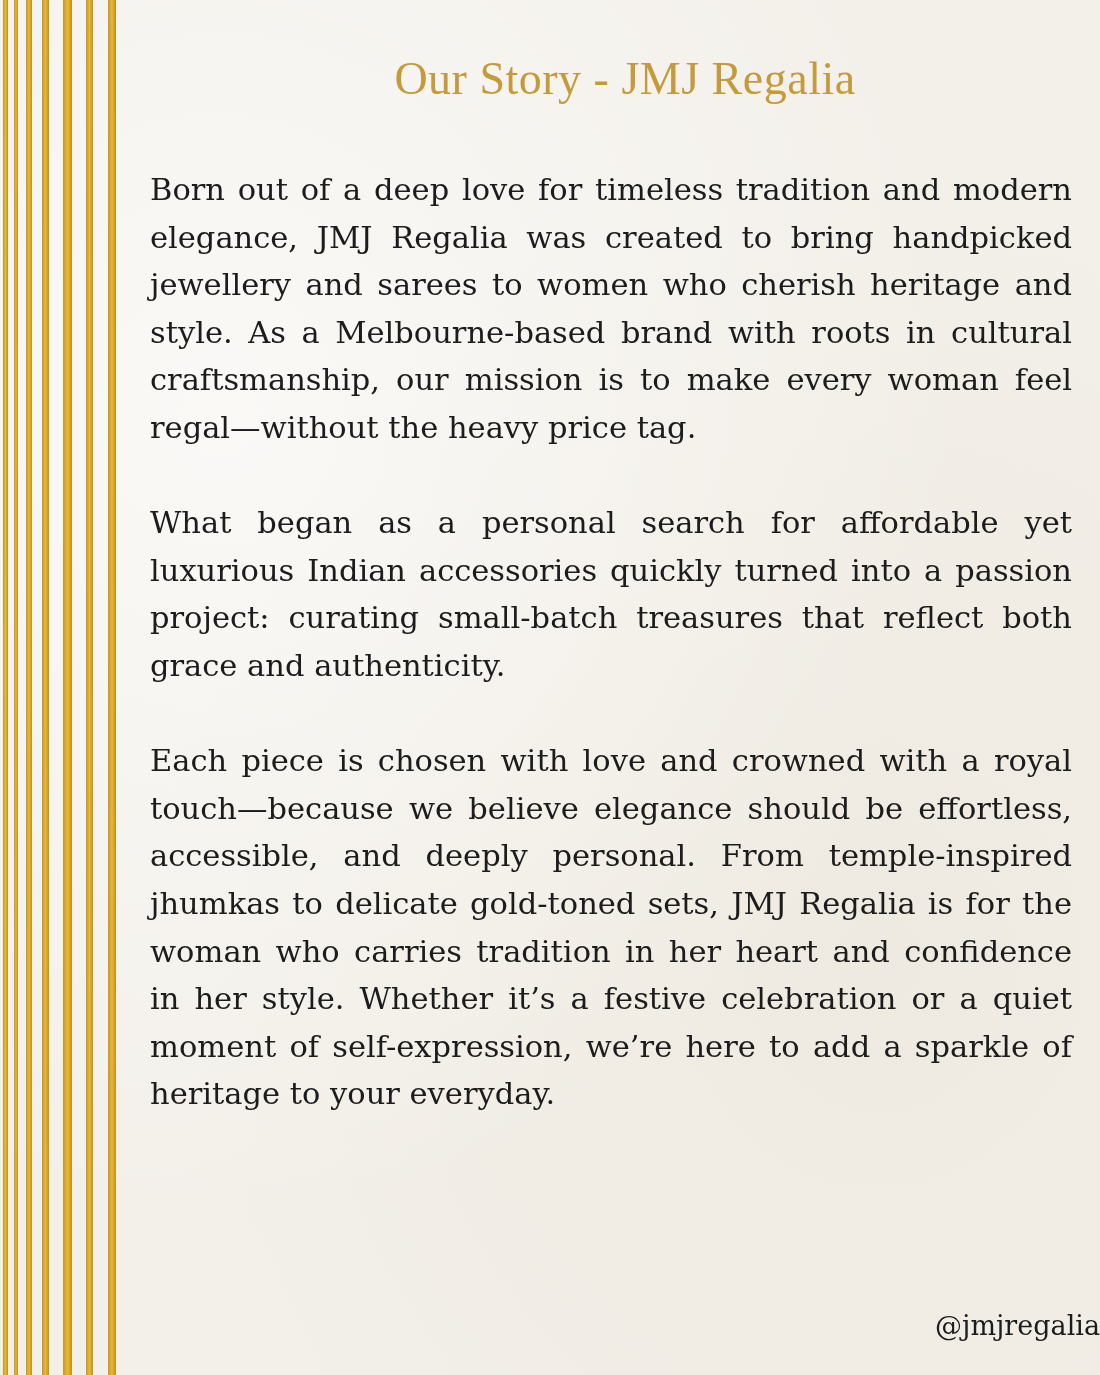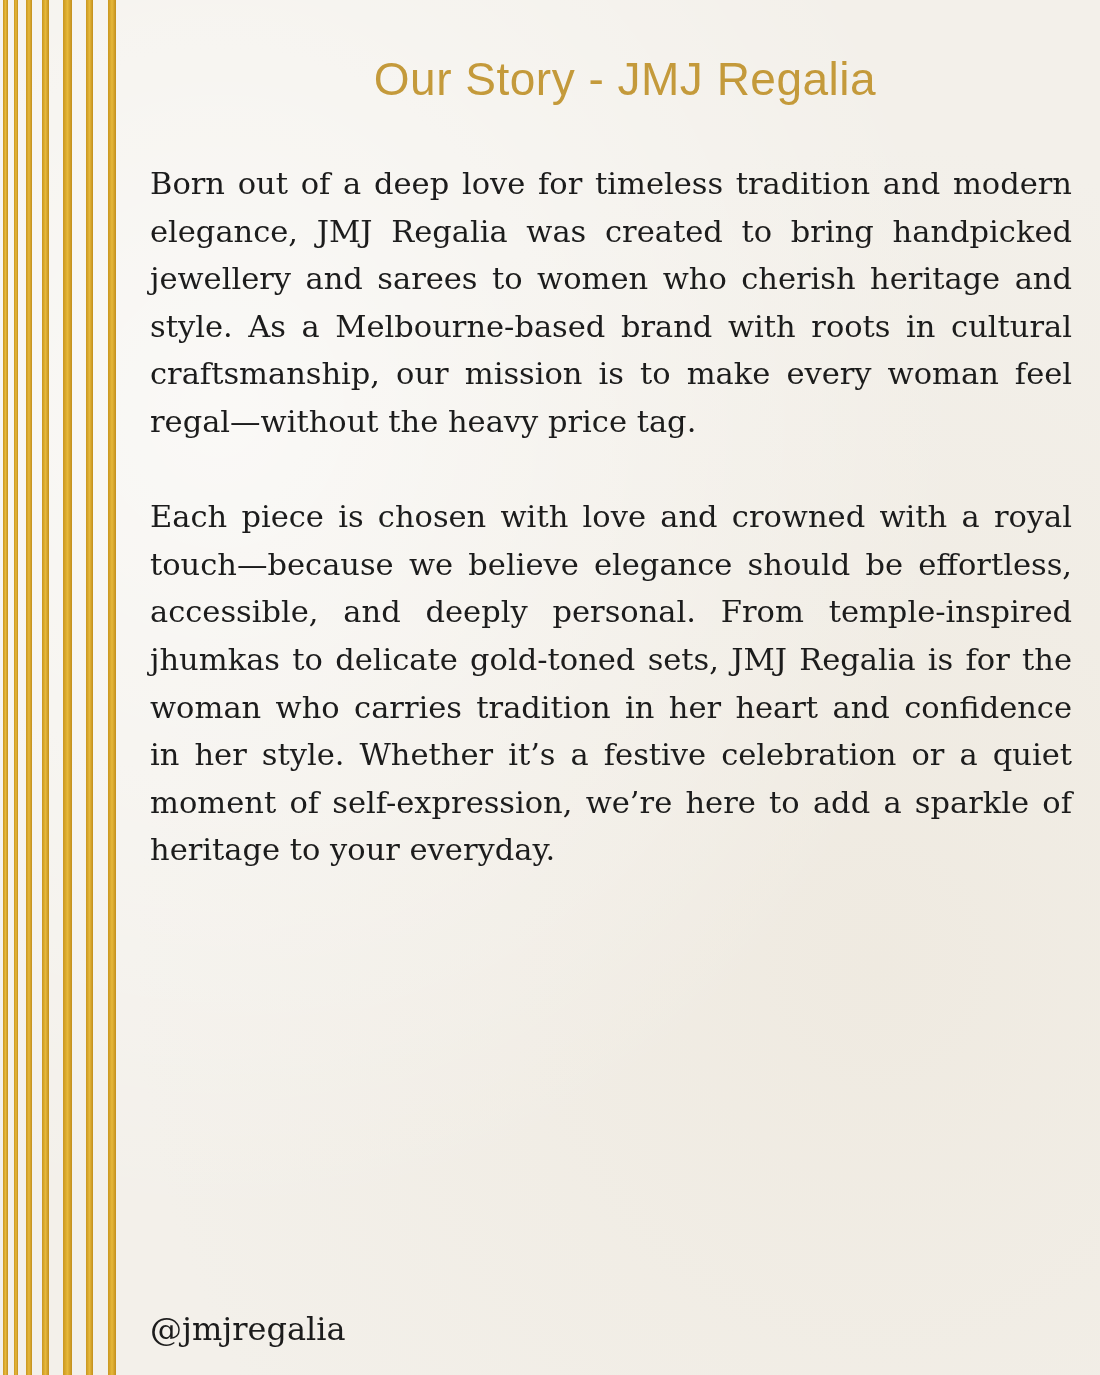--- a/index.html
+++ b/index.html
@@ -8,47 +8,48 @@
     background:#f3f0ea;
     background-image:
       radial-gradient(ellipse at 20% 30%, rgba(255,255,255,0.6), transparent 60%),
       radial-gradient(ellipse at 80% 70%, rgba(235,228,215,0.5), transparent 60%);
   }
   .stripes { position:absolute; left:0; top:0; width:125px; height:1375px; }
   .stripe { position:absolute; top:0; height:1375px;
     background:linear-gradient(90deg,#c9961f,#e6b83a 50%,#c28e1c); }
   .title {
     position:absolute; left:150px; right:0; top:52px; text-align:center;
-    font-family:Liberation Sans, sans-serif; font-size:46px; color:#c49a3b;
+    font-family:Liberation Serif, serif; font-size:46px; color:#c49a3b;
     letter-spacing:0.5px;
   }
   .content {
-    position:absolute; left:150px; width:922px; top:160px;
+    position:absolute; left:150px; width:922px; top:166px;
     font-family:"DejaVu Serif", serif; font-size:30.5px; line-height:47.6px;
     color:#1c1c1c; text-align:justify;
   }
   .content p { margin:0 0 47.6px 0; }
   .handle {
-    position:absolute; left:150px; right:0; top:1310px; text-align:left;
-    font-family:"DejaVu Serif", serif; font-size:32px; color:#1c1c1c;
+    position:absolute; left:150px; right:0; top:1310px; text-align:right;
+    font-family:"DejaVu Serif", serif; font-size:27px; color:#1c1c1c;
   }
 </style>
 </head>
 <body>
 
 <div class="stripes">
   <div class="stripe" style="left:3px;width:5px"></div>
   <div class="stripe" style="left:14px;width:4px"></div>
   <div class="stripe" style="left:26px;width:6px"></div>
   <div class="stripe" style="left:42px;width:7px"></div>
   <div class="stripe" style="left:63px;width:9px"></div>
   <div class="stripe" style="left:86px;width:7px"></div>
   <div class="stripe" style="left:108px;width:8px"></div>
 </div>
 
 <div class="title">Our Story - JMJ Regalia</div>
 
 <div class="content">
   <p>Born out of a deep love for timeless tradition and modern elegance, JMJ Regalia was created to bring handpicked jewellery and sarees to women who cherish heritage and style. As a Melbourne-based brand with roots in cultural craftsmanship, our mission is to make every woman feel regal—without the heavy price tag.</p>
+  <p>What began as a personal search for affordable yet luxurious Indian accessories quickly turned into a passion project: curating small-batch treasures that reflect both grace and authenticity.</p>
   <p>Each piece is chosen with love and crowned with a royal touch—because we believe elegance should be effortless, accessible, and deeply personal. From temple-inspired jhumkas to delicate gold-toned sets, JMJ Regalia is for the woman who carries tradition in her heart and confidence in her style. Whether it’s a festive celebration or a quiet moment of self-expression, we’re here to add a sparkle of heritage to your everyday.</p>
 </div>
 
 <div class="handle">@jmjregalia</div>
 
 </body></html>

